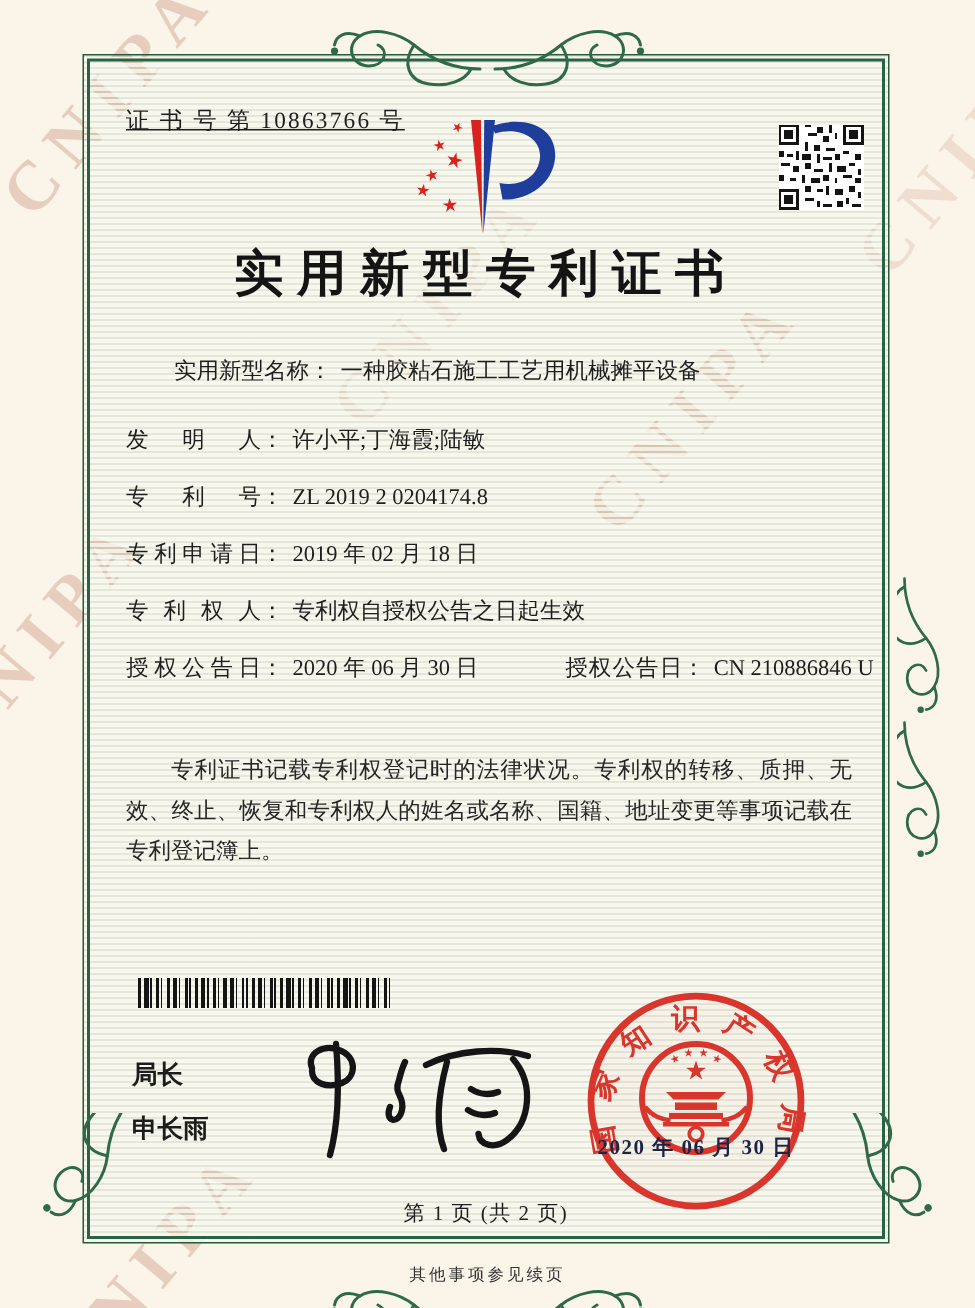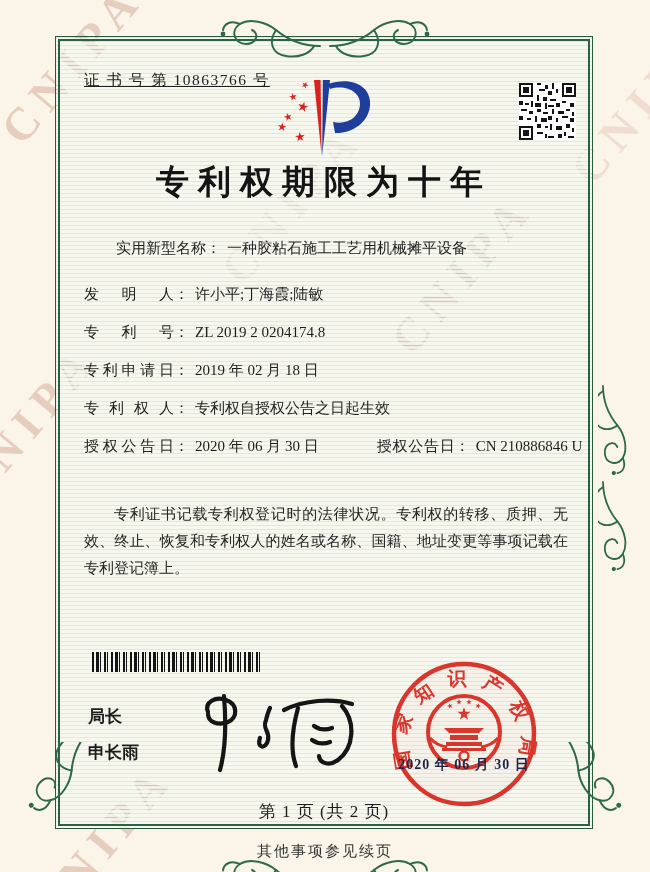--- a/index.html
+++ b/index.html
@@ -34,22 +34,22 @@
   .barcode{left:92px;top:652px;width:168px;height:20px;
     background:repeating-linear-gradient(90deg,#141414 0 2px,transparent 2px 4px,
       #141414 4px 7px,transparent 7px 8px,#141414 8px 9px,transparent 9px 12px,
       #141414 12px 14px,transparent 14px 15px,#141414 15px 16px,transparent 16px 19px);}
   .signer{left:88px;top:699px;font-family:"Liberation Sans",sans-serif;font-weight:bold;
           font-size:17px;line-height:36px;color:#1c1c1c;}
   .sig{left:180px;top:686px;}
   .seal{left:380px;top:652px;z-index:5;opacity:.93;}
   .seal-date{left:380px;top:756px;width:168px;text-align:center;z-index:6;
              font-size:14px;font-weight:bold;letter-spacing:1px;color:#1d2547;}
-  .pageno{left:55px;top:800px;width:538px;text-align:center;font-size:17px;letter-spacing:1px;}
-  .contnote{left:0;top:842px;width:650px;text-align:center;font-size:15px;letter-spacing:2px;color:#333;}
+  .pageno{left:55px;top:800px;width:538px;text-align:center;font-size:14px;letter-spacing:1px;}
+  .contnote{left:0;top:842px;width:650px;text-align:center;font-size:11px;letter-spacing:2px;color:#333;}
   svg{display:block;}
 </style>
 </head>
 <body>
 
 <div class="page">
 
   <svg width="0" height="0" style="position:absolute">
     <defs>
       <g id="star5">
@@ -170,21 +170,21 @@
         <rect x="27" y="23" width="1" height="2"></rect>
       <rect x="9" y="25" width="3" height="1"></rect>
         <rect x="13" y="26" width="1" height="2"></rect>
         <rect x="15" y="27" width="3" height="1"></rect>
       <rect x="20" y="26" width="2" height="2"></rect>
         <rect x="23" y="25" width="1" height="2"></rect>
         <rect x="25" y="27" width="3" height="1"></rect>
     </g>
   </svg>
 
-  <div class="abs title">专利权期限为十年</div>
+  <div class="abs title">实用新型专利证书</div>
 
   <div class="abs fields">
     <div class="frow first">
       <span class="flabel">实用新型名称</span><span class="fcolon">：</span><span class="fvalue">一种胶粘石施工工艺用机械摊平设备</span>
     </div>
     <div class="frow">
       <span class="flabel">发明人</span><span class="fcolon">：</span><span class="fvalue">许小平;丁海霞;陆敏</span>
     </div>
     <div class="frow">
       <span class="flabel">专利号</span><span class="fcolon">：</span><span class="fvalue">ZL 2019 2 0204174.8</span>

